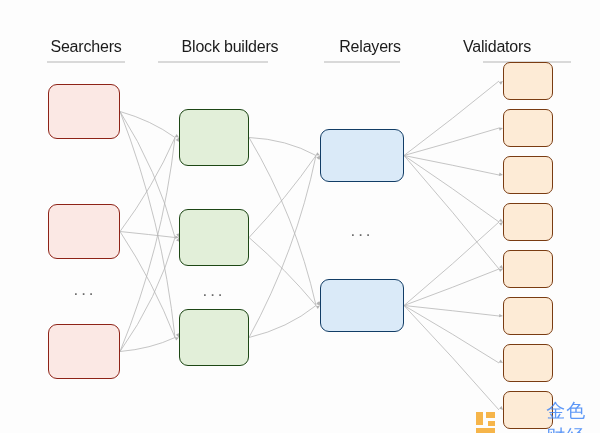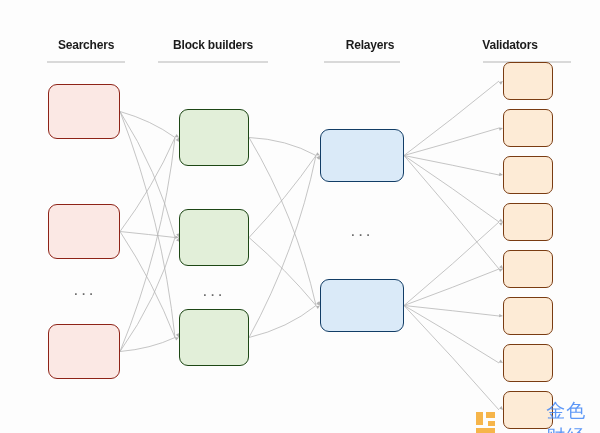--- a/index.html
+++ b/index.html
@@ -12,22 +12,22 @@
   }
   #canvas {
     position: relative;
     width: 600px;
     height: 433px;
     background: #fdfdfd;
     overflow: hidden;
   }
   .col-header {
     position: absolute;
-    font-size: 12px;
-    font-weight: 700;
+    font-size: 16px;
+    font-weight: 400;
     color: #1b1b1b;
     letter-spacing: -0.2px;
     white-space: nowrap;
     text-align: center;
     transform: translateX(-50%);
   }
   .col-underline {
     position: absolute;
     height: 2px;
     background: #d9d9d9;
@@ -163,27 +163,27 @@
       <path d="M 503 316 L 499.0057900183004 317.2985709923185 L 499.3670413633875 313.8924868814969 Z" fill="#b3b3b3"></path>
       <path d="M 404 305.5 Q 453.5 334.25 499 363" fill="none" stroke="#b3b3b3" stroke-width="0.85" opacity="0.9"></path>
       <path d="M 503 363 L 498.8236572415731 362.5548470328807 L 500.54392655507854 359.5929920409322 Z" fill="#b3b3b3"></path>
       <path d="M 404 305.5 Q 453.5 357.75 499 410" fill="none" stroke="#b3b3b3" stroke-width="0.85" opacity="0.9"></path>
       <path d="M 503 410 L 499.1192553263666 408.3938179498992 L 501.6057796067963 406.0381633684395 Z" fill="#b3b3b3"></path>
     </svg>
 
   <div class="col-header" style="left:86px;top:38px;">Searchers</div>
   <div class="col-underline" style="left:86px;top:61px;width:78px;"></div>
 
-  <div class="col-header" style="left:213px;top:38px;">Block builders</div>
+  <div class="col-header" style="left:230px;top:38px;">Block builders</div>
   <div class="col-underline" style="left:213px;top:61px;width:110px;"></div>
 
   <div class="col-header" style="left:362px;top:38px;padding-left:16px;">Relayers</div>
   <div class="col-underline" style="left:362px;top:61px;width:76px;"></div>
 
-  <div class="col-header" style="left:510px;top:38px;">Validators</div>
+  <div class="col-header" style="left:497px;top:38px;">Validators</div>
   <div class="col-underline" style="left:527px;top:61px;width:88px;"></div>
 
   <div id="nodes">
       <div class="node searcher" style="left: 48px; top: 84px;"></div>
       <div class="node searcher" style="left: 48px; top: 204px;"></div>
       <div class="node searcher" style="left: 48px; top: 324px;"></div>
       <div class="ellipsis" style="left: 85px; top: 281px;">...</div>
       <div class="node builder" style="left: 179px; top: 109px;"></div>
       <div class="node builder" style="left: 179px; top: 209px;"></div>
       <div class="node builder" style="left: 179px; top: 309px;"></div>

